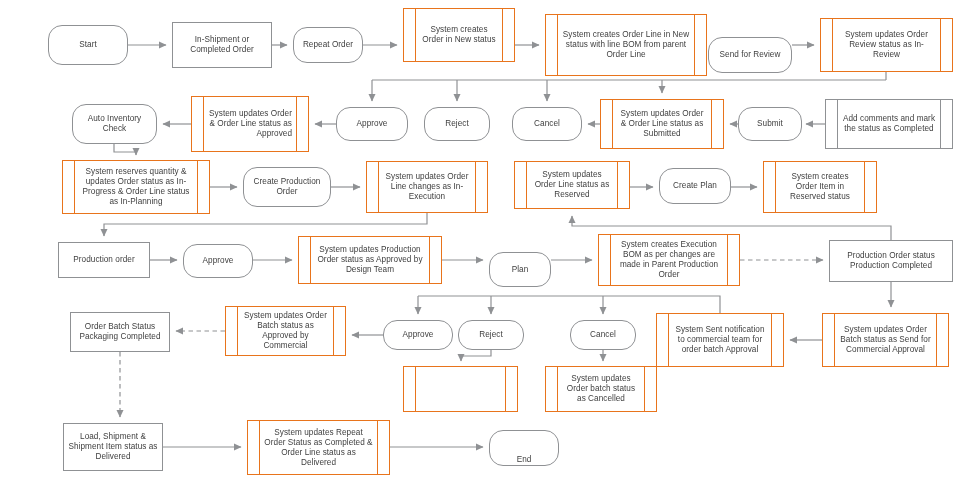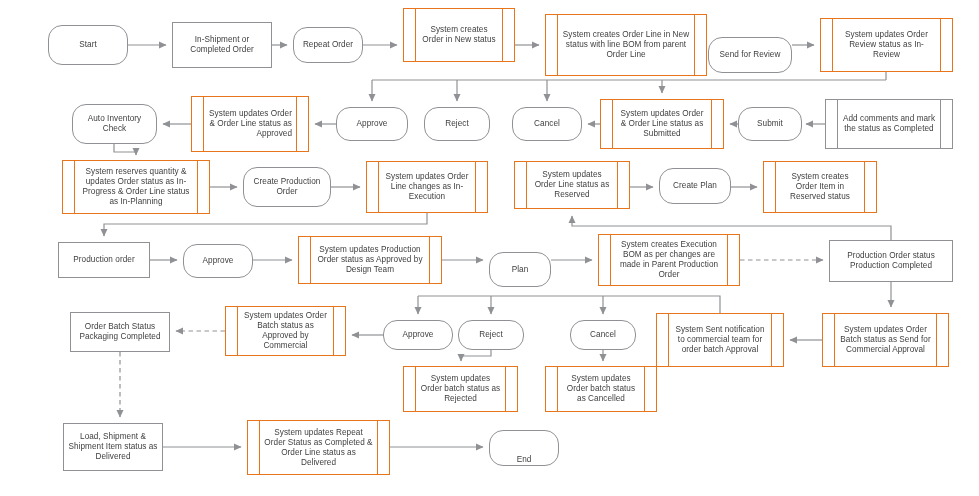--- a/index.html
+++ b/index.html
@@ -259,23 +259,20 @@
       <div class="node shape-pre" style="left: 822px; top: 313px; width: 127px; height: 54px;">
         <span class="bar l"></span>
         <span class="bar r"></span>
         <span class="inner">
           <span class="txt">System updates Order Batch status as Send for Commercial Approval</span>
         </span>
       </div>
       <div class="node shape-pre" style="left: 403px; top: 366px; width: 115px; height: 46px;">
         <span class="bar l"></span>
         <span class="bar r"></span>
-        <span class="inner">
-          <span class="txt">System updates Order batch status as Rejected</span>
-        </span>
       </div>
       <div class="node shape-pre" style="left: 545px; top: 366px; width: 112px; height: 46px;">
         <span class="bar l"></span>
         <span class="bar r"></span>
         <span class="inner">
           <span class="txt">System updates Order batch status as Cancelled</span>
         </span>
       </div>
       <div class="node shape-rect" style="left: 63px; top: 423px; width: 100px; height: 48px;">
         <span class="txt">Load, Shipment &amp; Shipment Item status as Delivered</span>

